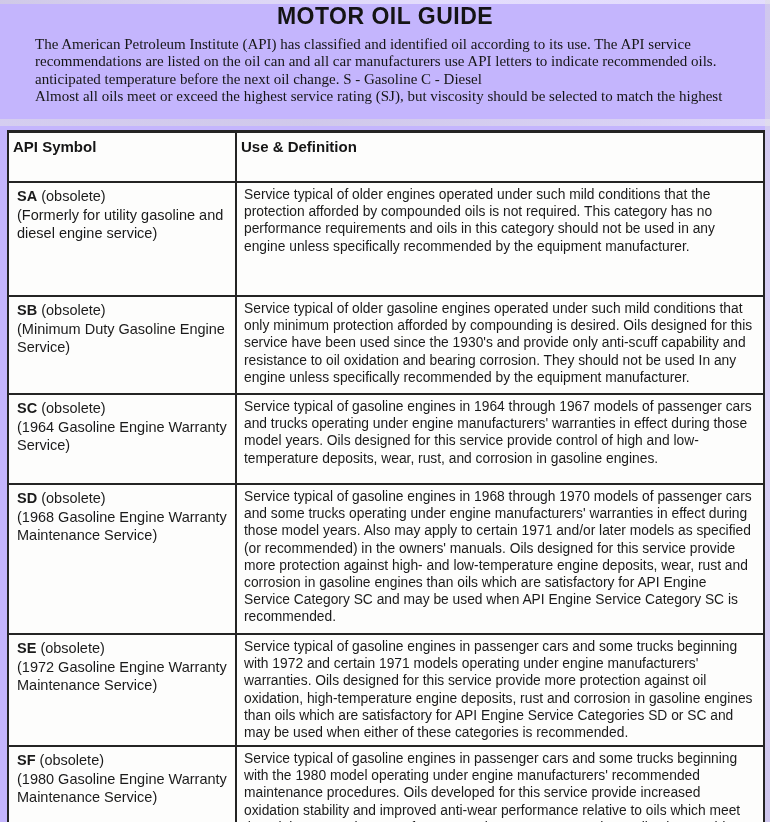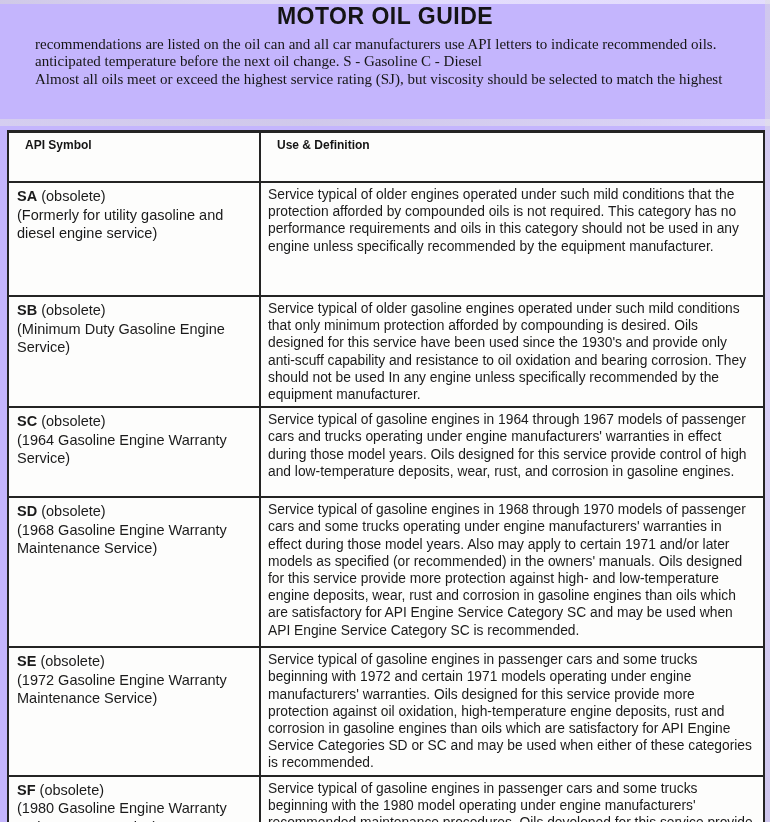--- a/index.html
+++ b/index.html
@@ -49,23 +49,23 @@
     table-layout: fixed;
     background: #fdfdfc;
   }
   table.oil-table, .oil-table th, .oil-table td {
     border: 2px solid #242424;
   }
   table.oil-table { border-top-width: 3px; border-bottom-width: 4px; }
   .oil-table th {
     text-align: left;
     vertical-align: top;
-    font-size: 12px;
+    font-size: 15px;
     font-weight: bold;
-    padding: 5px 16px;
+    padding: 5px 4px;
     height: 38px;
     color: #151515;
   }
   .col-symbol { width: 218px; }
   .oil-table td { vertical-align: top; }
   td.symbol-cell {
     padding: 4px 8px;
     font-size: 14.5px;
     line-height: 18.5px;
     color: #1b1b1b;
@@ -88,20 +88,21 @@
 <body>
 
 <div class="page">
   <div class="smudge smudge-a"></div>
   <div class="smudge smudge-b"></div>
   <div class="smudge smudge-c"></div>
 
   <h1 class="title">MOTOR OIL GUIDE</h1>
 
   <div class="intro">
+    <div>The American Petroleum Institute (API) has classified and identified oil according to its use. The API service</div>
     <div>recommendations are listed on the oil can and all car manufacturers use API letters to indicate recommended oils.</div>
     <div>anticipated temperature before the next oil change. S - Gasoline C - Diesel</div>
     <div>Almost all oils meet or exceed the highest service rating (SJ), but viscosity should be selected to match the highest</div>
   </div>
 
   <table class="oil-table">
     <thead>
       <tr>
         <th class="col-symbol">API Symbol</th>
         <th class="col-def">Use &amp; Definition</th>

